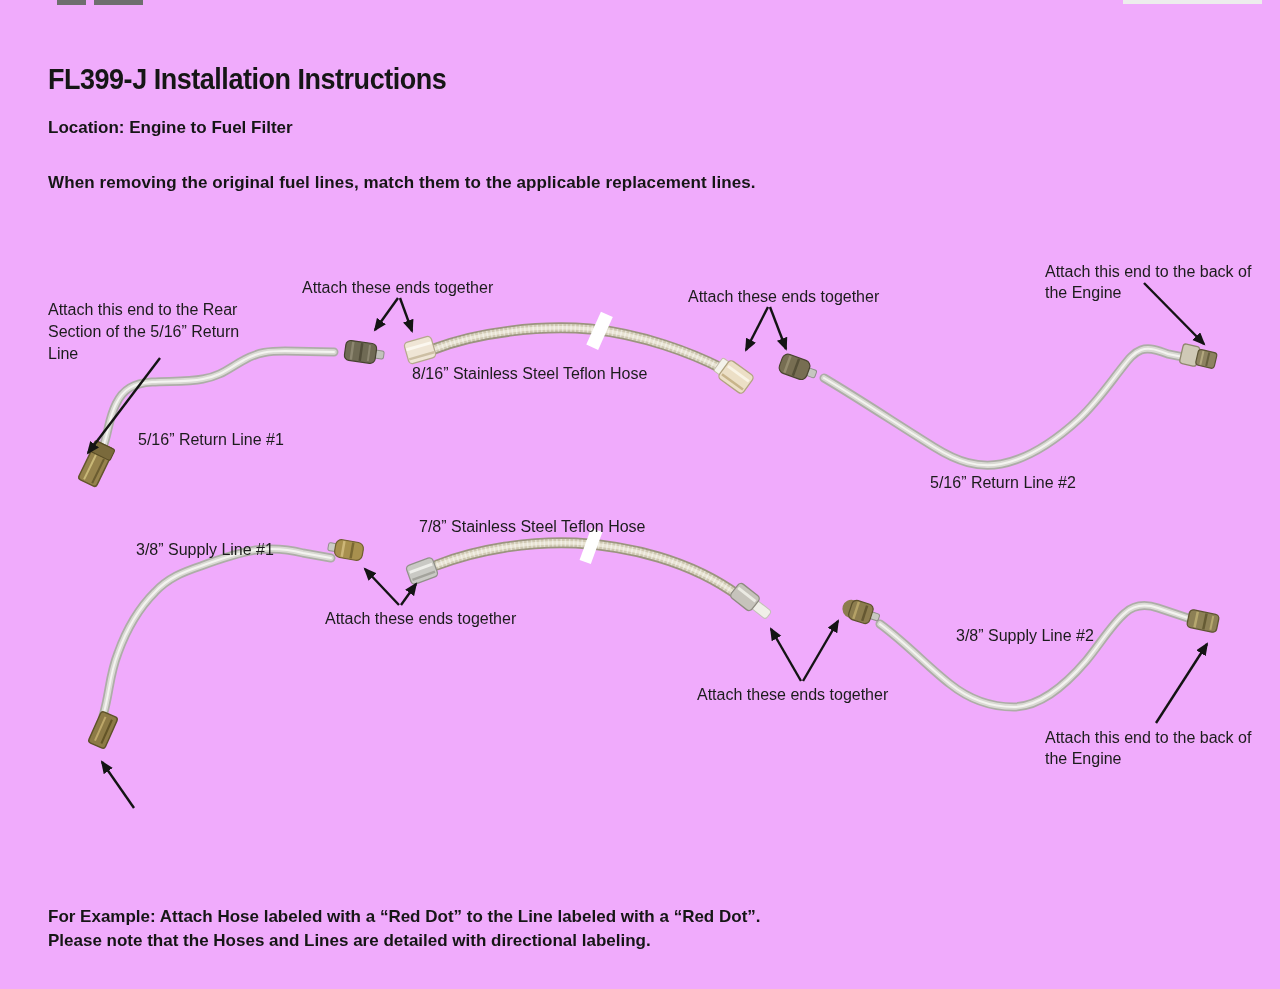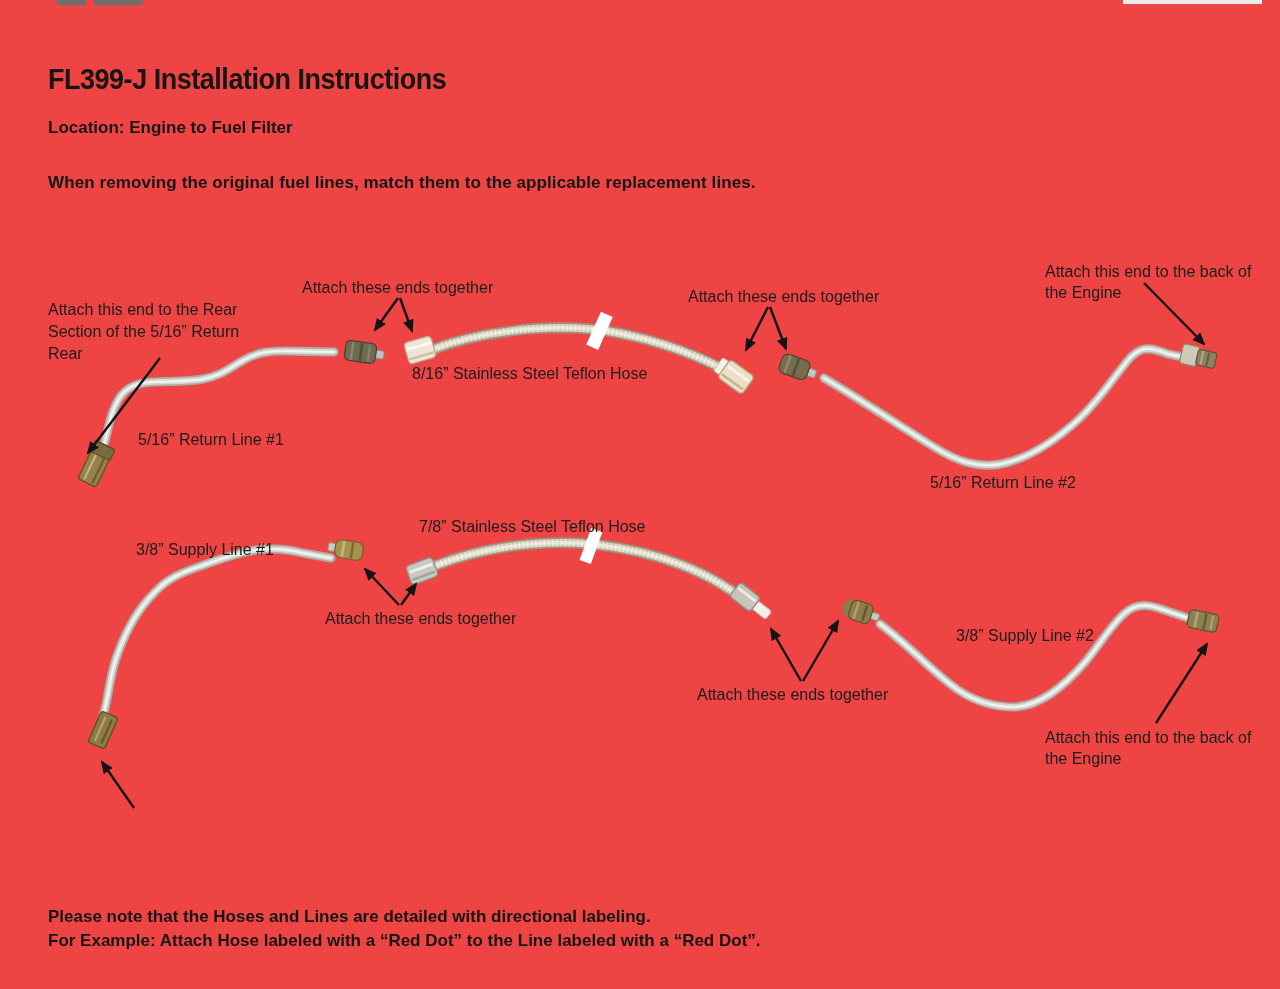--- a/index.html
+++ b/index.html
@@ -1,17 +1,17 @@
 <!DOCTYPE html>
 <html><head>
 <meta charset="utf-8">
 <style>
   html,body{margin:0;padding:0;background:#ffffff;}
   .page{
-    position:relative;width:1280px;height:989px;background:#ef4444;
+    position:relative;width:1280px;height:989px;background:#f0abfc;
     font-family:"Liberation Sans",sans-serif;color:#1d1d1d;overflow:hidden;
   }
   .edge-bar{position:absolute;top:0;}
   .bar-a{left:57px;width:29px;height:5px;background:#6e6e6e;}
   .bar-b{left:94px;width:49px;height:5px;background:#6e6e6e;}
   .bar-c{left:1123px;width:139px;height:4px;background:#ededed;}
   .title{
     position:absolute;left:48px;top:63px;margin:0;
     font-size:29px;font-weight:bold;letter-spacing:-0.5px;color:#161616;
     transform:scaleX(.93);transform-origin:left top;white-space:nowrap;
@@ -182,21 +182,21 @@
       <line class="arrow" marker-end="url(#ah)" x1="801" y1="681" x2="771" y2="629"></line>
       <line class="arrow" marker-end="url(#ah)" x1="803" y1="681" x2="838" y2="621"></line>
       <line class="arrow" marker-end="url(#ah)" x1="134" y1="808" x2="102" y2="762"></line>
       <line class="arrow" marker-end="url(#ah)" x1="1156" y1="723" x2="1207" y2="644"></line>
     </g>
   </svg>
 
   <div class="lbl" style="left:48px;top:299px;">
     <div>Attach this end to the Rear</div>
     <div>Section of the 5/16” Return</div>
-    <div>Rear</div>
+    <div>Line</div>
   </div>
   <div class="lbl" style="left:302px;top:277px;">Attach these ends together</div>
   <div class="lbl" style="left:412px;top:363px;">8/16” Stainless Steel Teflon Hose</div>
   <div class="lbl" style="left:138px;top:429px;">5/16” Return Line #1</div>
   <div class="lbl" style="left:688px;top:286px;">Attach these ends together</div>
   <div class="lbl lh21" style="left:1045px;top:261px;">
     <div>Attach this end to the back of</div>
     <div>the Engine</div>
   </div>
   <div class="lbl" style="left:930px;top:472px;">5/16” Return Line #2</div>
@@ -205,17 +205,17 @@
   <div class="lbl" style="left:136px;top:539px;">3/8” Supply Line #1</div>
   <div class="lbl" style="left:325px;top:608px;">Attach these ends together</div>
   <div class="lbl" style="left:697px;top:684px;">Attach these ends together</div>
   <div class="lbl" style="left:956px;top:625px;">3/8” Supply Line #2</div>
   <div class="lbl lh21" style="left:1045px;top:727px;">
     <div>Attach this end to the back of</div>
     <div>the Engine</div>
   </div>
 
   <div class="notes">
+    <div>For Example: Attach Hose labeled with a “Red Dot” to the Line labeled with a “Red Dot”.</div>
     <div>Please note that the Hoses and Lines are detailed with directional labeling.</div>
-    <div>For Example: Attach Hose labeled with a “Red Dot” to the Line labeled with a “Red Dot”.</div>
   </div>
 
 </div>
 
 </body></html>

